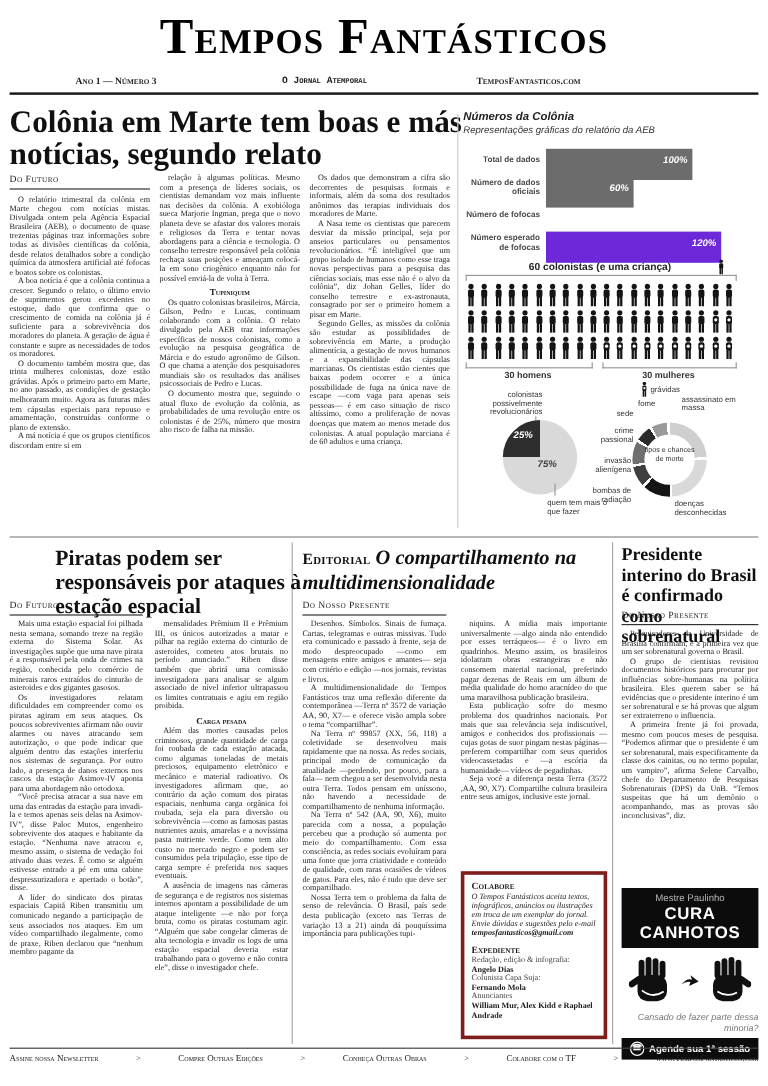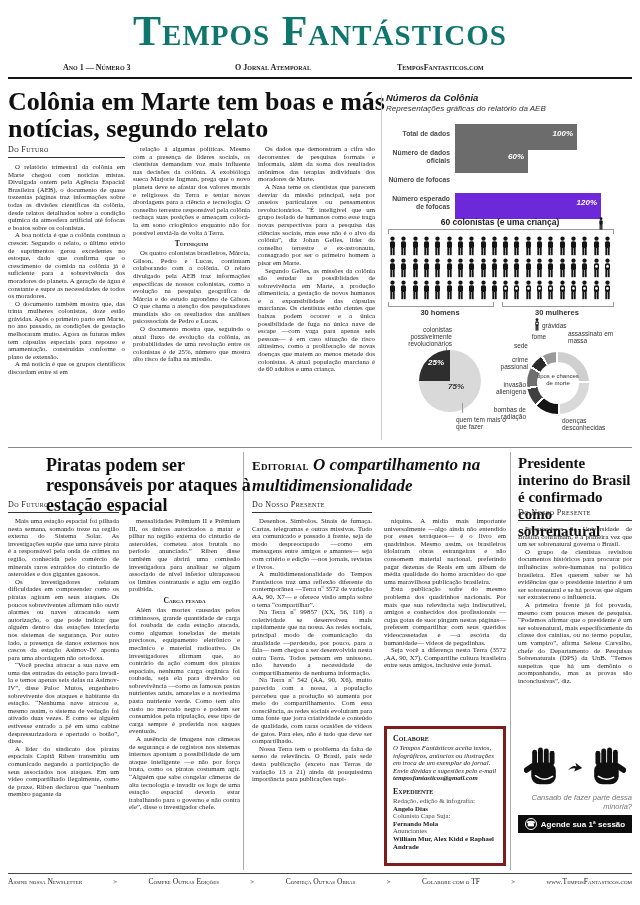--- a/index.html
+++ b/index.html
@@ -1,22 +1,22 @@
 <!DOCTYPE html>
 <html><head>
 <meta charset="utf-8">
 <style>
   html,body{margin:0;padding:0;}
   body{width:640px;height:905px;position:relative;background:#fff;font-family:"Liberation Serif",serif;color:#1c1c1c;overflow:hidden;}
 
   
-  #masthead-title{position:absolute;top:6px;left:0;width:640px;text-align:center;font-size:42px;line-height:50px;font-weight:bold;font-variant:small-caps;letter-spacing:1px;color:#0f766e;margin:0;}
+  #masthead-title{position:absolute;top:6px;left:0;width:640px;text-align:center;font-size:42px;line-height:50px;font-weight:bold;font-variant:small-caps;letter-spacing:1px;color:#000000;margin:0;}
   #infoline{position:absolute;top:60px;left:8px;width:624px;height:17px;border-bottom:2px solid #151515;font-size:8px;font-variant:small-caps;font-weight:bold;color:#222;}
   #infoline span{position:absolute;top:3px;}
-  #issue{left:55px;} #tagline{left:227px;} #site{left:389px;}
+  #issue{left:55px;} #tagline{left:227px;font-family:Liberation Mono, monospace;} #site{left:389px;}
 
   
   .headline{font-weight:bold;color:#101010;margin:0;}
   .byline{font-variant:small-caps;font-size:8px;letter-spacing:.4px;color:#222;border-bottom:1px solid #333;padding-bottom:3px;}
   .para{margin:0;font-size:6.8px;line-height:7.6px;text-align:justify;text-indent:7px;}
   .subhead{font-variant:small-caps;font-weight:bold;font-size:7.5px;text-align:center;margin:3px 0 1px 0;}
   .vrule{position:absolute;width:1px;background:#aaa;}
   .hrule{position:absolute;height:1px;background:#888;}
 
   
@@ -787,20 +787,24 @@
 
 <h2 id="pres-headline" class="headline">Presidente interino do Brasil é confirmado como sobrenatural</h2>
 <div id="pres-byline" class="byline">Do Nosso Presente</div>
 <div id="pres-col">
     <p class="para">Pesquisadores da Universidade de Brasília confirmam, é a primeira vez que um ser sobrenatural governa o Brasil.</p>
     <p class="para">O grupo de cientistas revisitou documentos históricos para procurar por influências sobre-humanas na política brasileira. Eles querem saber se há evidências que o presidente interino é um ser sobrenatural e se há provas que algum ser extraterreno o influencia.</p>
     <p class="para">A primeira frente já foi provada, mesmo com poucos meses de pesquisa. “Podemos afirmar que o presidente é um ser sobrenatural, mais especificamente da classe dos cainitas, ou no termo popular, um vampiro”, afirma Selene Carvalho, chefe do Departamento de Pesquisas Sobrenaturais (DPS) da UnB. “Temos suspeitas que há um demônio o acompanhando, mas as provas são inconclusivas”, diz.</p>
   </div>
 
 <div id="ad">
+  <div id="ad-head">
+    <span id="ad-brand">Mestre Paulinho</span>
+    <span id="ad-title">CURA CANHOTOS</span>
+  </div>
   <div id="ad-hands">
     <svg class="hand" viewBox="0 0 44 46">
       <g fill="#101010">
         <rect x="8" y="17" width="27" height="24" rx="9"></rect>
         <rect x="9" y="3" width="5.4" height="17" rx="2.7"></rect>
         <rect x="15.4" y="0.5" width="5.4" height="19" rx="2.7"></rect>
         <rect x="21.8" y="1.5" width="5.4" height="18" rx="2.7"></rect>
         <rect x="28.2" y="4" width="5.4" height="16" rx="2.7"></rect>
         <rect x="-1" y="20" width="14" height="6" rx="3" transform="rotate(-35 6 23)"></rect>
       </g>

